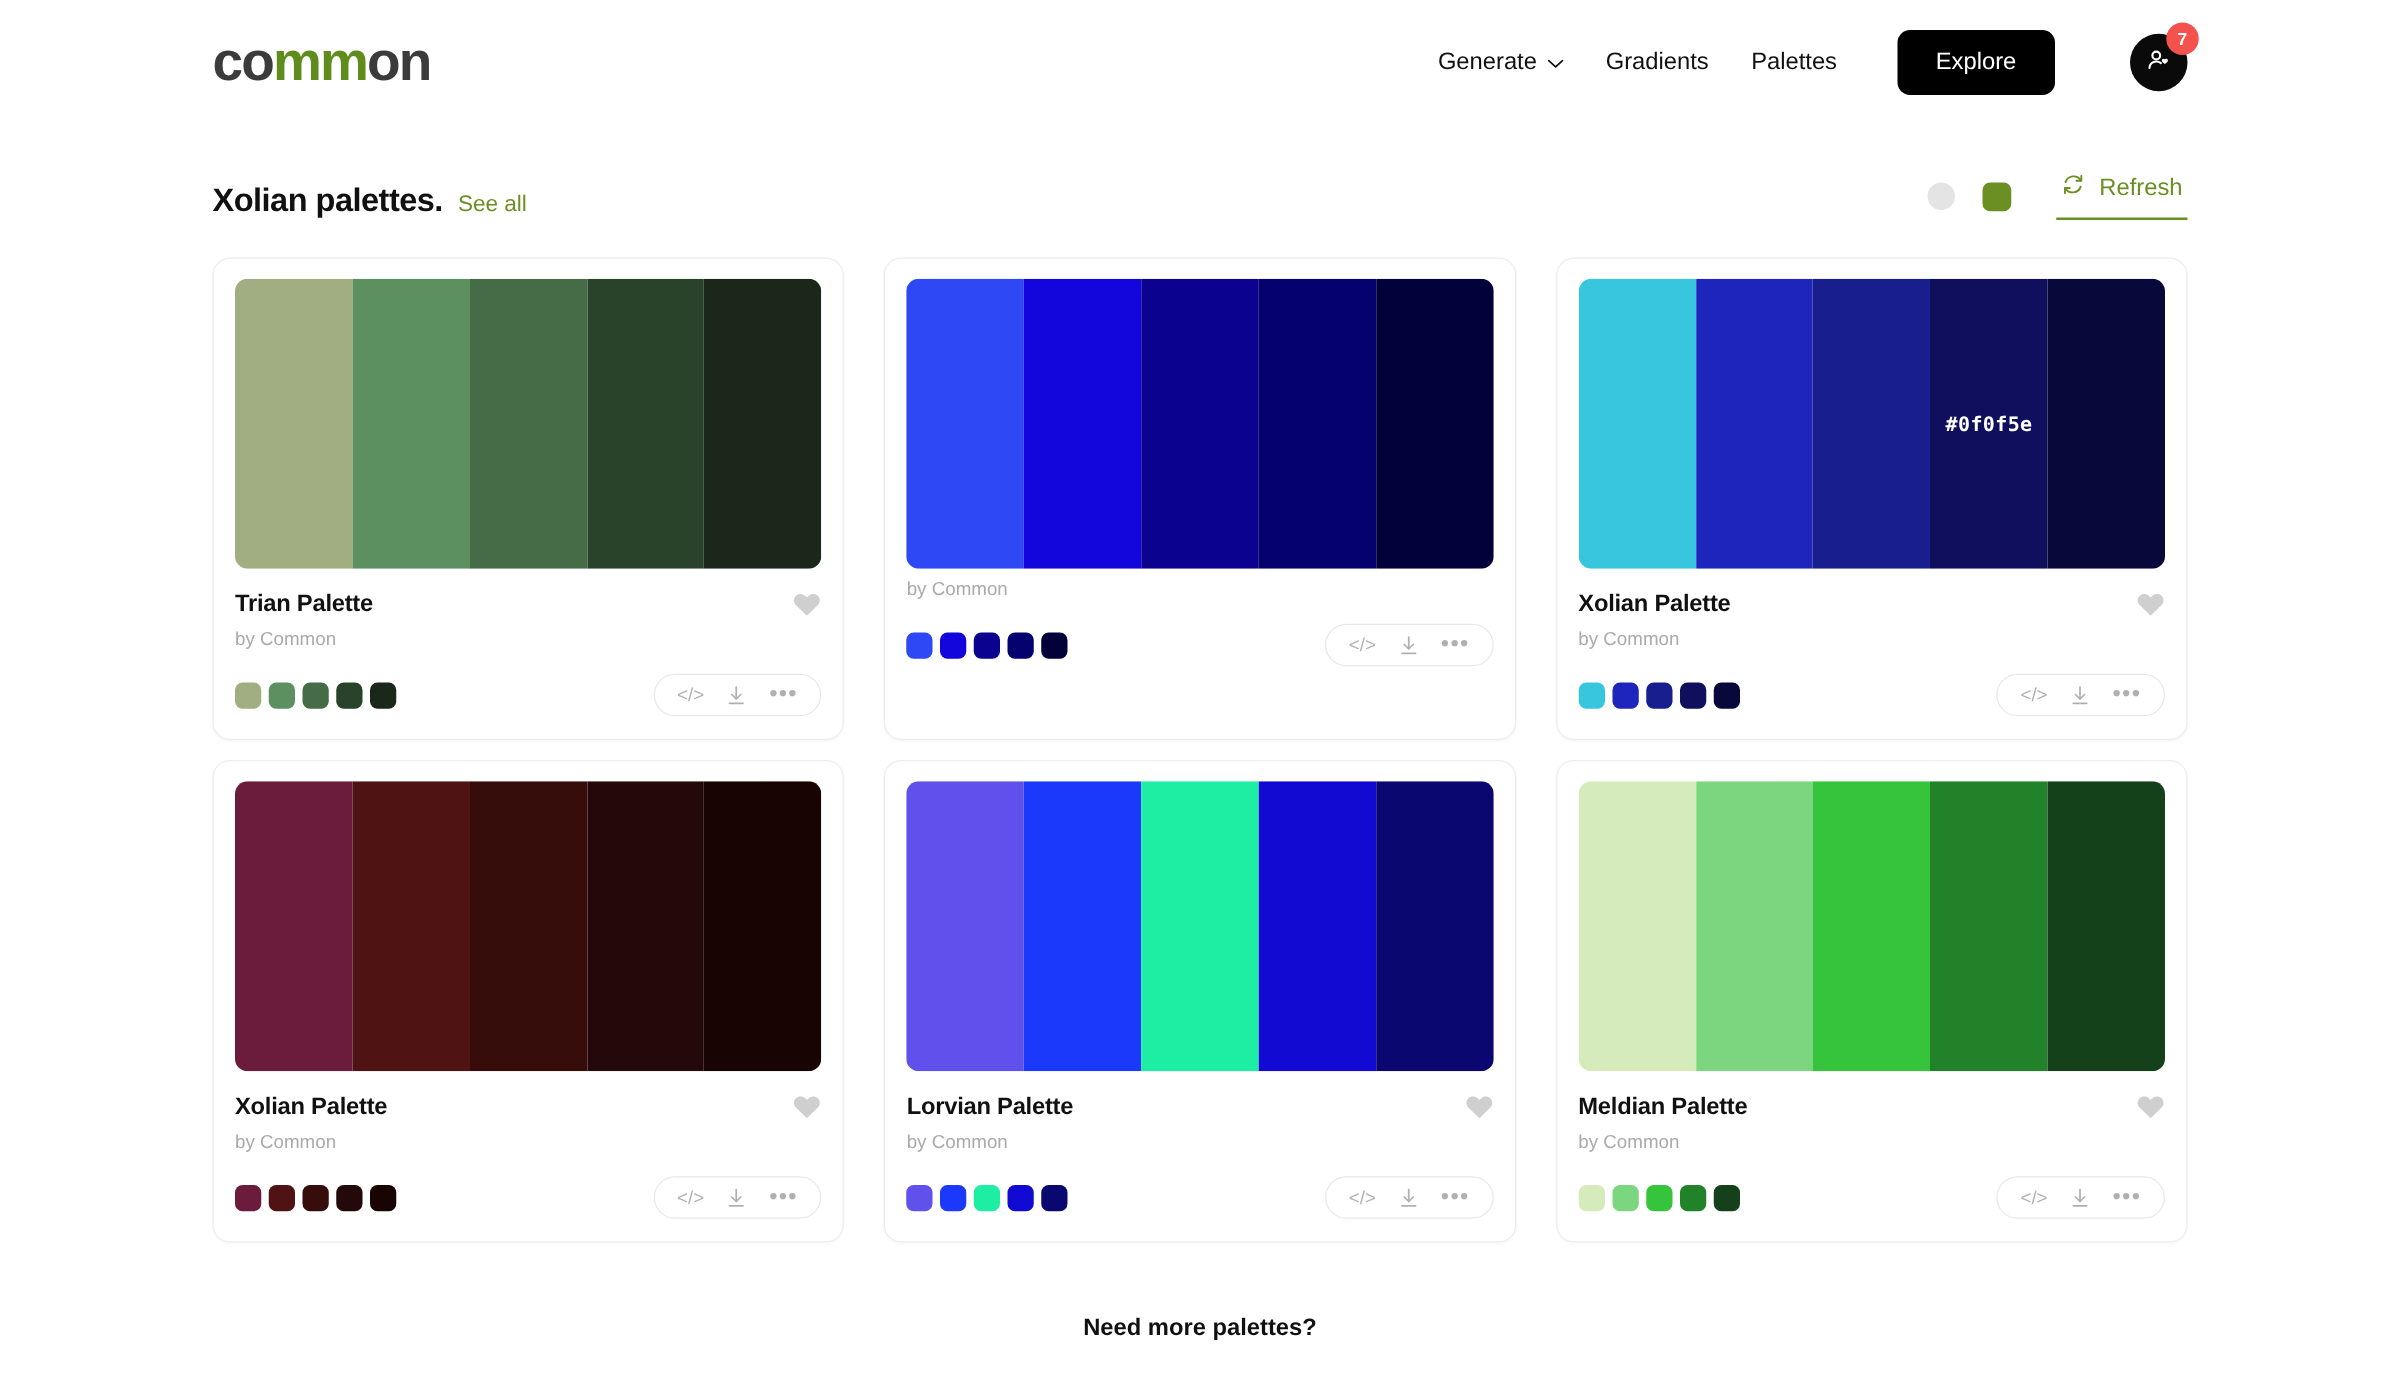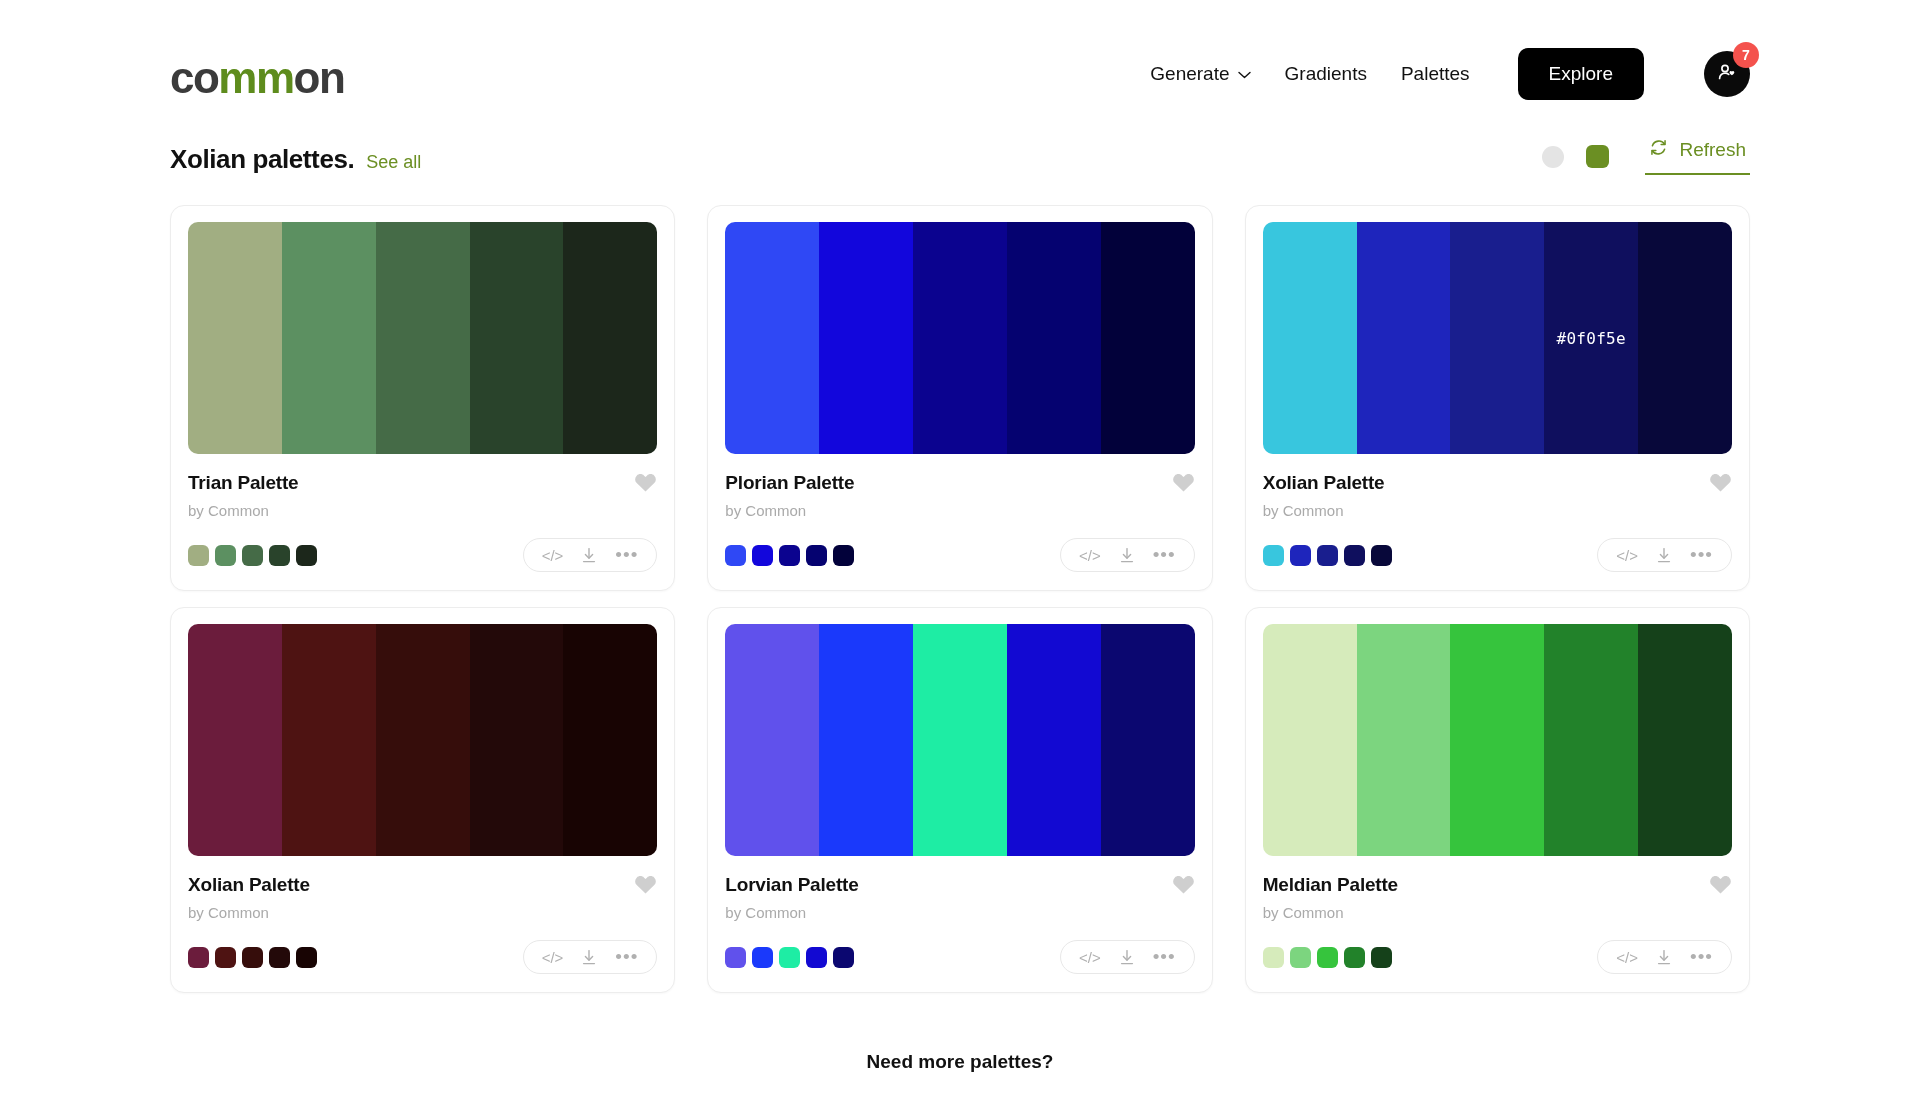--- a/index.html
+++ b/index.html
@@ -10,21 +10,21 @@
     background: #ffffff;
     font-family: "Liberation Sans", sans-serif;
     color: #111111;
     overflow: hidden;
   }
 
   
   .header {
     height: 100px;
     display: flex;
-    align-items: flex-end;
+    align-items: center;
     padding: 0 170px 0 170px;
   }
 
   .logo {
     font-size: 44px;
     font-weight: 700;
     letter-spacing: -1.5px;
     line-height: 1;
     user-select: none;
   }
@@ -171,20 +171,21 @@
   .strip {
     height: 232px;
     border-radius: 10px;
     overflow: hidden;
     display: flex;
     position: relative;
   }
   .strip > .band {
     flex: 1 1 0;
     position: relative;
+    font-weight: bold;
   }
   .hexlabel {
     position: absolute;
     inset: 0;
     display: flex;
     align-items: center;
     justify-content: center;
     color: #ffffff;
     font-family: "DejaVu Sans Mono", monospace;
     font-size: 16px;
@@ -374,26 +375,20 @@
       </div>
     </div>
     <div class="card">
       <div class="strip">
         <div class="band" style="background:#2f48f5"></div>
         <div class="band" style="background:#1206dc"></div>
         <div class="band" style="background:#0b038f"></div>
         <div class="band" style="background:#050270"></div>
         <div class="band" style="background:#02013a"></div>
       </div>
-      <div class="card-title-row">
-        <div class="card-title">Plorian Palette</div>
-        <div class="heart"><svg width="23" height="21" viewBox="0 0 24 22">
-            <path d="M12 20.5 2.8 11.6C.6 9.4.6 5.9 2.8 3.8 4.9 1.7 8.4 1.7 10.5 3.8L12 5.3l1.5-1.5c2.1-2.1 5.6-2.1 7.7 0 2.2 2.1 2.2 5.6 0 7.8L12 20.5z" fill="#cfcfcf"></path>
-          </svg></div>
-      </div>
       <div class="card-author">by Common</div>
       <div class="card-bottom">
         <div class="mini-swatches">
           <div class="mini" style="background:#2f48f5"></div>
           <div class="mini" style="background:#1206dc"></div>
           <div class="mini" style="background:#0b038f"></div>
           <div class="mini" style="background:#050270"></div>
           <div class="mini" style="background:#02013a"></div>
         </div>
         <div class="actions">

